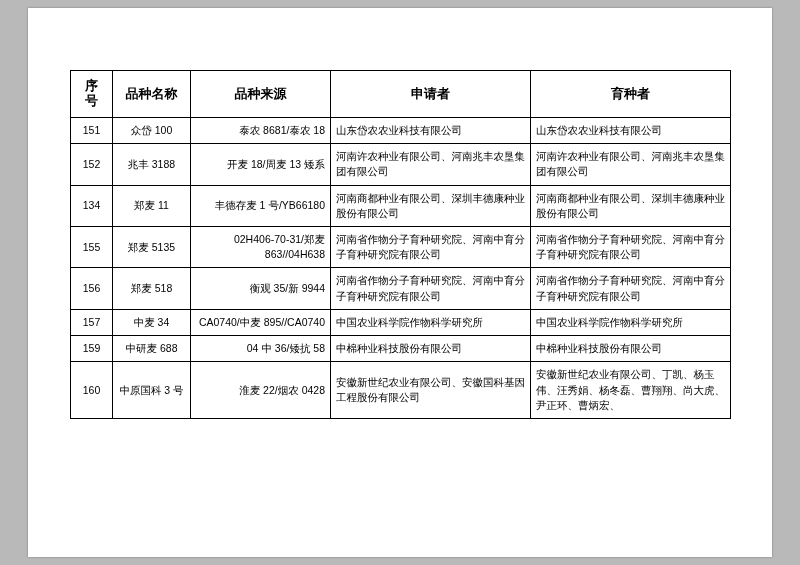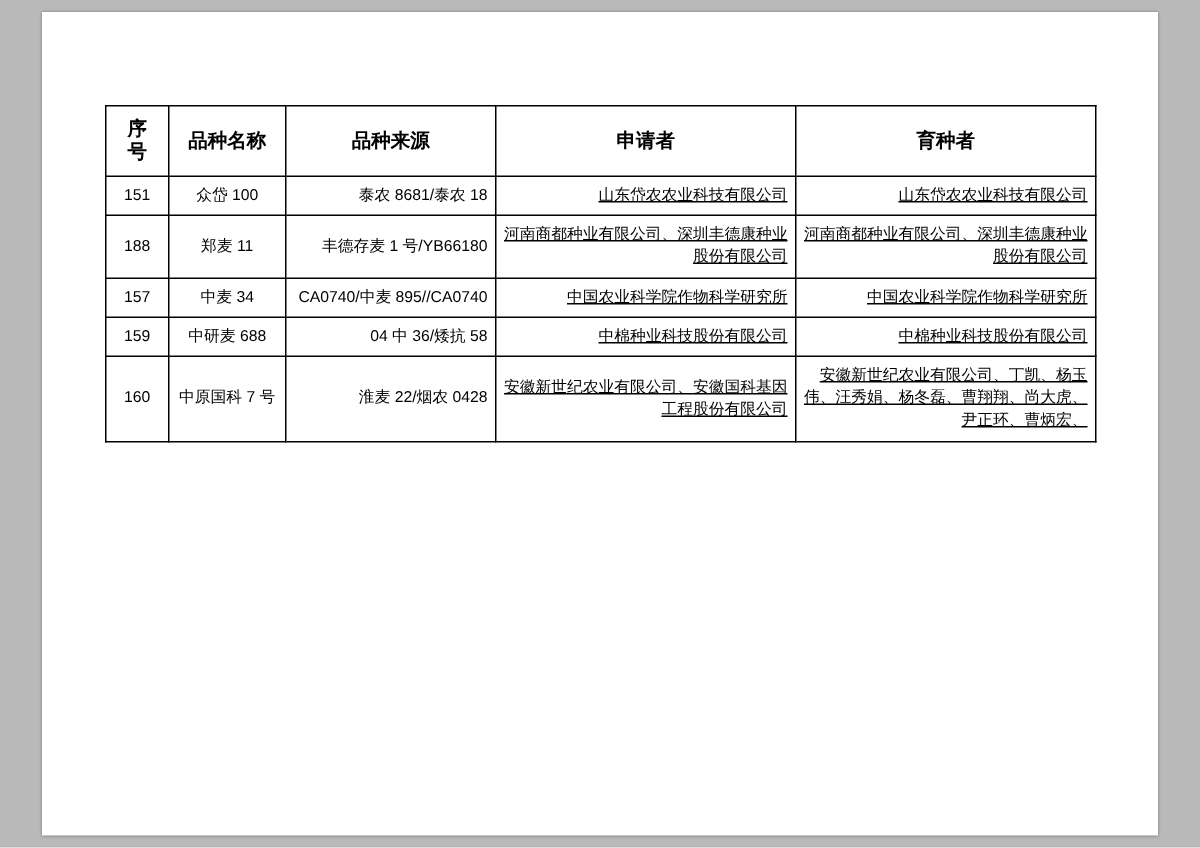--- a/index.html
+++ b/index.html
@@ -54,22 +54,21 @@
   col.c-name { width: 78px; }
   col.c-source { width: 140px; }
   col.c-applicant { width: 200px; }
   col.c-breeder { width: 200px; }
 
   td.seq, td.name, td.source {
     text-align: center;
     margin-top: 24px;
   }
   td.applicant, td.breeder {
-    text-align: right;
-    text-decoration: underline;
+    text-align: left;
   }
   td.seq { font-size: 10.5px; }
   td.name { font-size: 11px; text-align: center; }
   td.source { font-size: 10px; text-align: right; }
   .th-seq-inner {
     display: block;
     line-height: 1.15;
   }
 </style>
 </head>
@@ -99,43 +98,64 @@
       </thead>
       <tbody>
         <tr>
           <td class="seq">151</td>
           <td class="name">众岱 100</td>
           <td class="source">泰农 8681/泰农 18</td>
           <td class="applicant">山东岱农农业科技有限公司</td>
           <td class="breeder">山东岱农农业科技有限公司</td>
         </tr>
         <tr>
-          <td class="seq">188</td>
+          <td class="seq">152</td>
+          <td class="name">兆丰 3188</td>
+          <td class="source">开麦 18/周麦 13 矮系</td>
+          <td class="applicant">河南许农种业有限公司、河南兆丰农垦集团有限公司</td>
+          <td class="breeder">河南许农种业有限公司、河南兆丰农垦集团有限公司</td>
+        </tr>
+        <tr>
+          <td class="seq">134</td>
           <td class="name">郑麦 11</td>
           <td class="source">丰德存麦 1 号/YB66180</td>
           <td class="applicant">河南商都种业有限公司、深圳丰德康种业股份有限公司</td>
           <td class="breeder">河南商都种业有限公司、深圳丰德康种业股份有限公司</td>
+        </tr>
+        <tr>
+          <td class="seq">155</td>
+          <td class="name">郑麦 5135</td>
+          <td class="source">02H406-70-31/郑麦 863//04H638</td>
+          <td class="applicant">河南省作物分子育种研究院、河南中育分子育种研究院有限公司</td>
+          <td class="breeder">河南省作物分子育种研究院、河南中育分子育种研究院有限公司</td>
+        </tr>
+        <tr>
+          <td class="seq">156</td>
+          <td class="name">郑麦 518</td>
+          <td class="source">衡观 35/新 9944</td>
+          <td class="applicant">河南省作物分子育种研究院、河南中育分子育种研究院有限公司</td>
+          <td class="breeder">河南省作物分子育种研究院、河南中育分子育种研究院有限公司</td>
         </tr>
         <tr>
           <td class="seq">157</td>
           <td class="name">中麦 34</td>
           <td class="source">CA0740/中麦 895//CA0740</td>
           <td class="applicant">中国农业科学院作物科学研究所</td>
           <td class="breeder">中国农业科学院作物科学研究所</td>
         </tr>
         <tr>
           <td class="seq">159</td>
           <td class="name">中研麦 688</td>
           <td class="source">04 中 36/矮抗 58</td>
           <td class="applicant">中棉种业科技股份有限公司</td>
           <td class="breeder">中棉种业科技股份有限公司</td>
         </tr>
         <tr>
           <td class="seq">160</td>
-          <td class="name">中原国科 7 号</td>
+          <td class="name">中原国科 3 号</td>
           <td class="source">淮麦 22/烟农 0428</td>
           <td class="applicant">安徽新世纪农业有限公司、安徽国科基因工程股份有限公司</td>
           <td class="breeder">安徽新世纪农业有限公司、丁凯、杨玉伟、汪秀娟、杨冬磊、曹翔翔、尚大虎、尹正环、曹炳宏、</td>
         </tr>
       </tbody>
     </table>
   </div>
 </div>
 
 </body></html>

